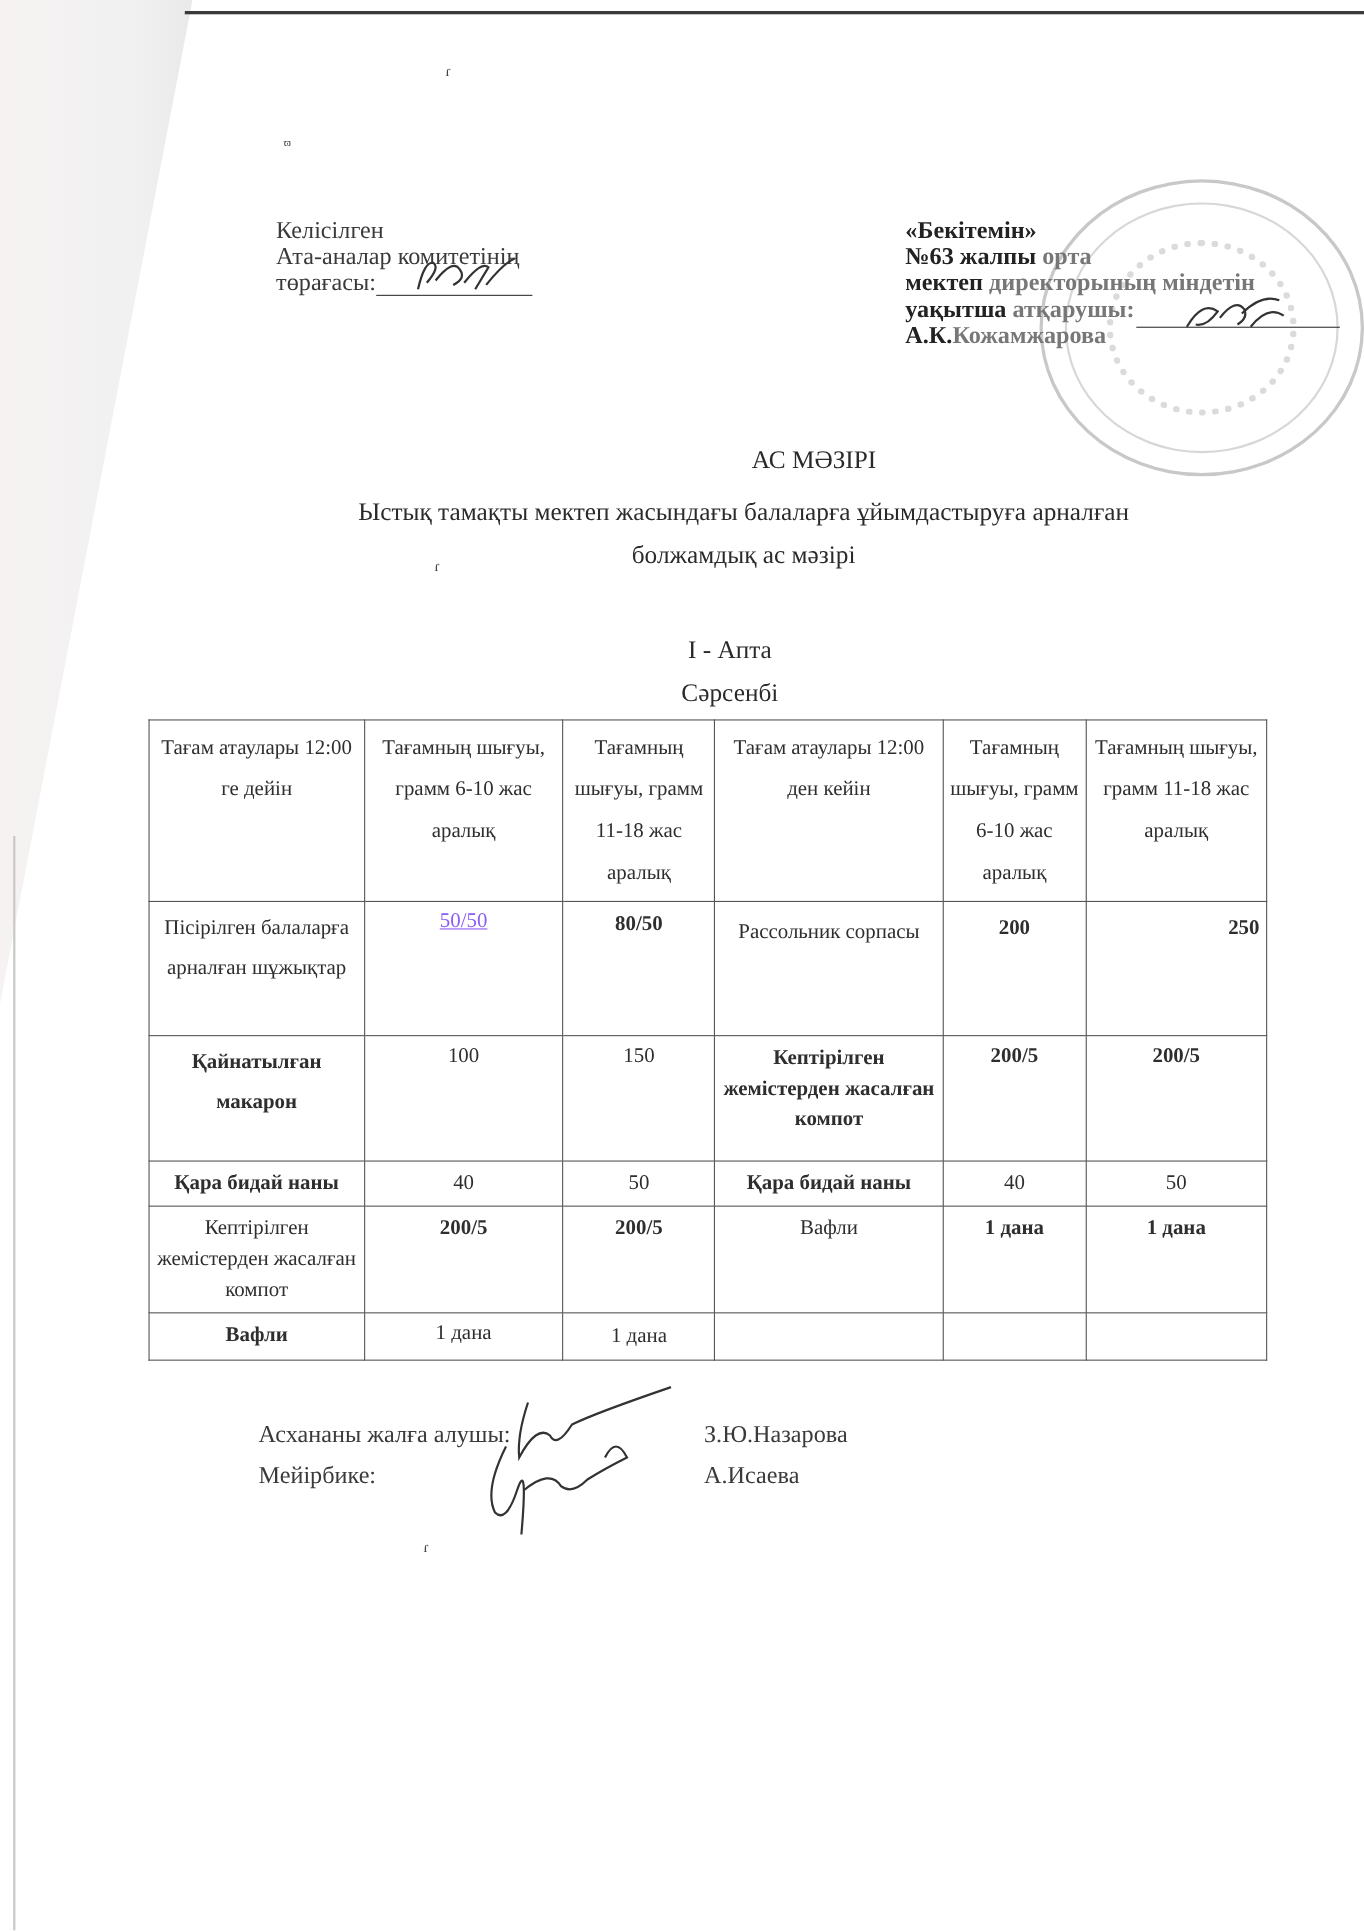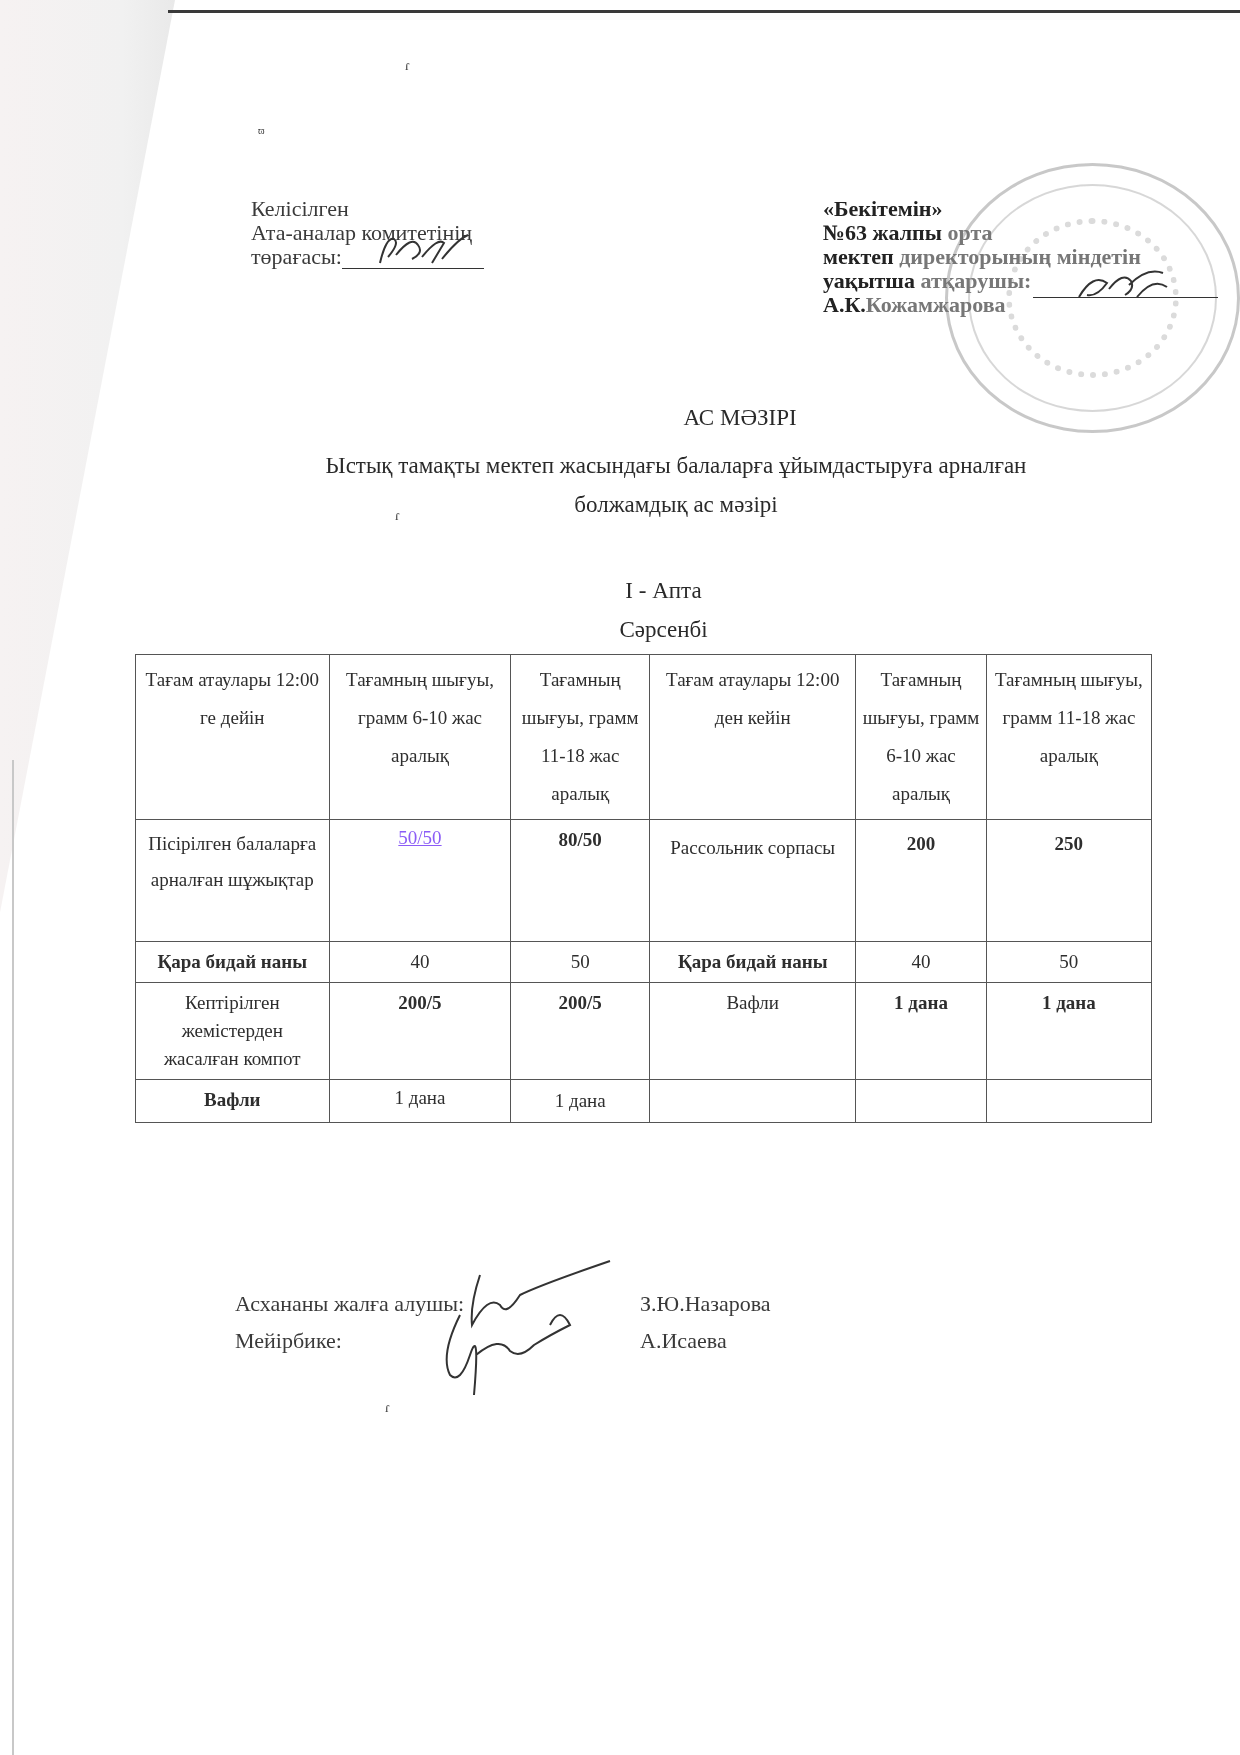--- a/index.html
+++ b/index.html
@@ -107,21 +107,29 @@
       <th>Тағамның шығуы, грамм 11-18 жас аралық</th>
     </tr>
   </thead>
   <tbody>
     <tr style="height:122px;">
       <td>Пісірілген балаларға арналған шұжықтар</td>
       <td style="line-height:24px;color:#8b5cf6;text-decoration:underline;">50/50</td>
       <td class="bold">80/50</td>
       <td style="padding-top:10px;">Рассольник сорпасы</td>
       <td class="bold" style="padding-top:10px;">200</td>
-      <td class="bold" style="padding-top:10px;">250</td>
+      <td class="bold" style="padding-top:10px;text-align:right;">250</td>
+    </tr>
+    <tr style="height:114px;">
+      <td class="bold" style="line-height:36px;">Қайнатылған макарон</td>
+      <td style="line-height:24px;">100</td>
+      <td style="line-height:24px;">150</td>
+      <td class="bold">Кептірілген жемістерден жасалған компот</td>
+      <td class="bold" style="line-height:24px;">200/5</td>
+      <td class="bold" style="line-height:24px;">200/5</td>
     </tr>
     <tr class="r3">
       <td class="bold">Қара бидай наны</td>
       <td>40</td>
       <td>50</td>
       <td class="bold">Қара бидай наны</td>
       <td>40</td>
       <td>50</td>
     </tr>
     <tr style="height:96px;">

